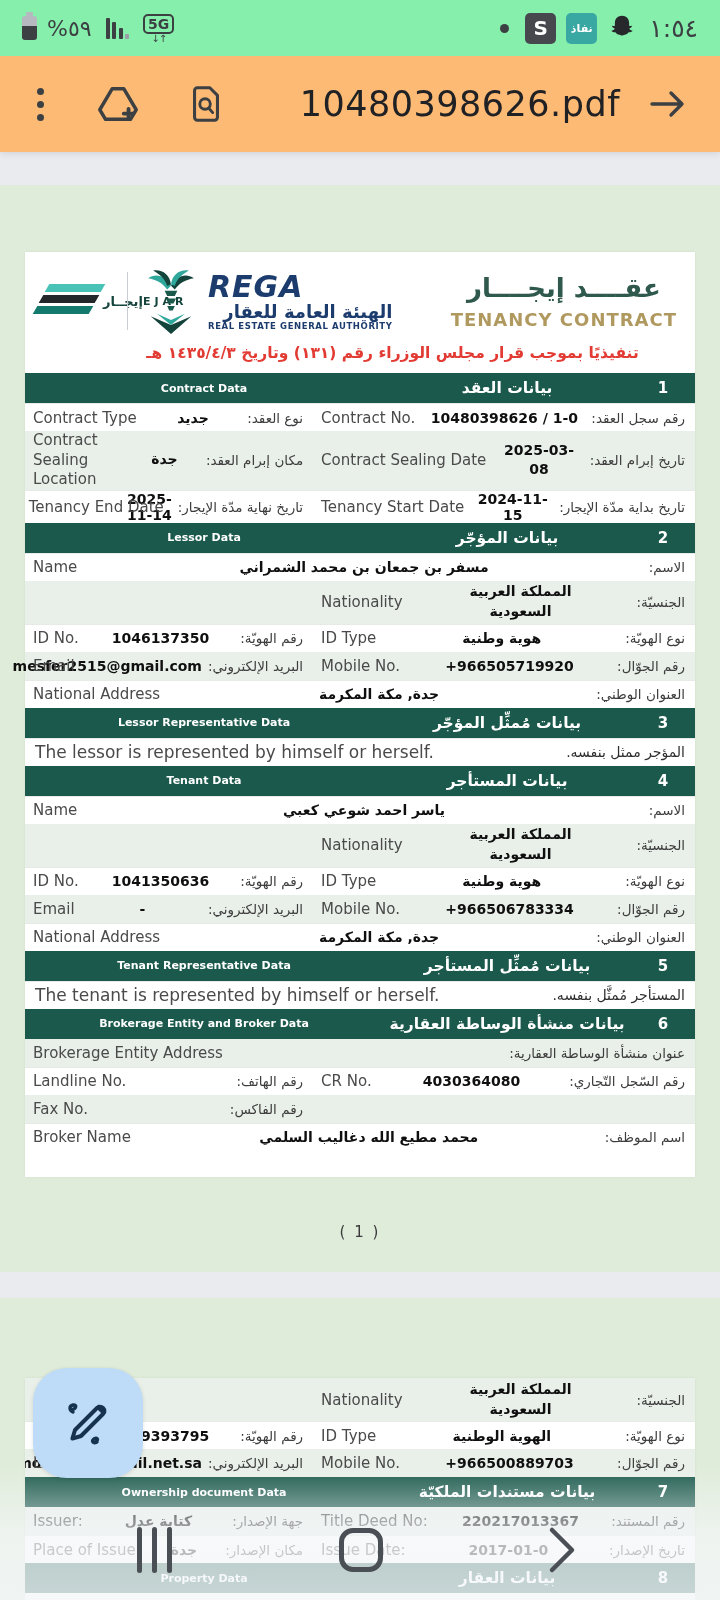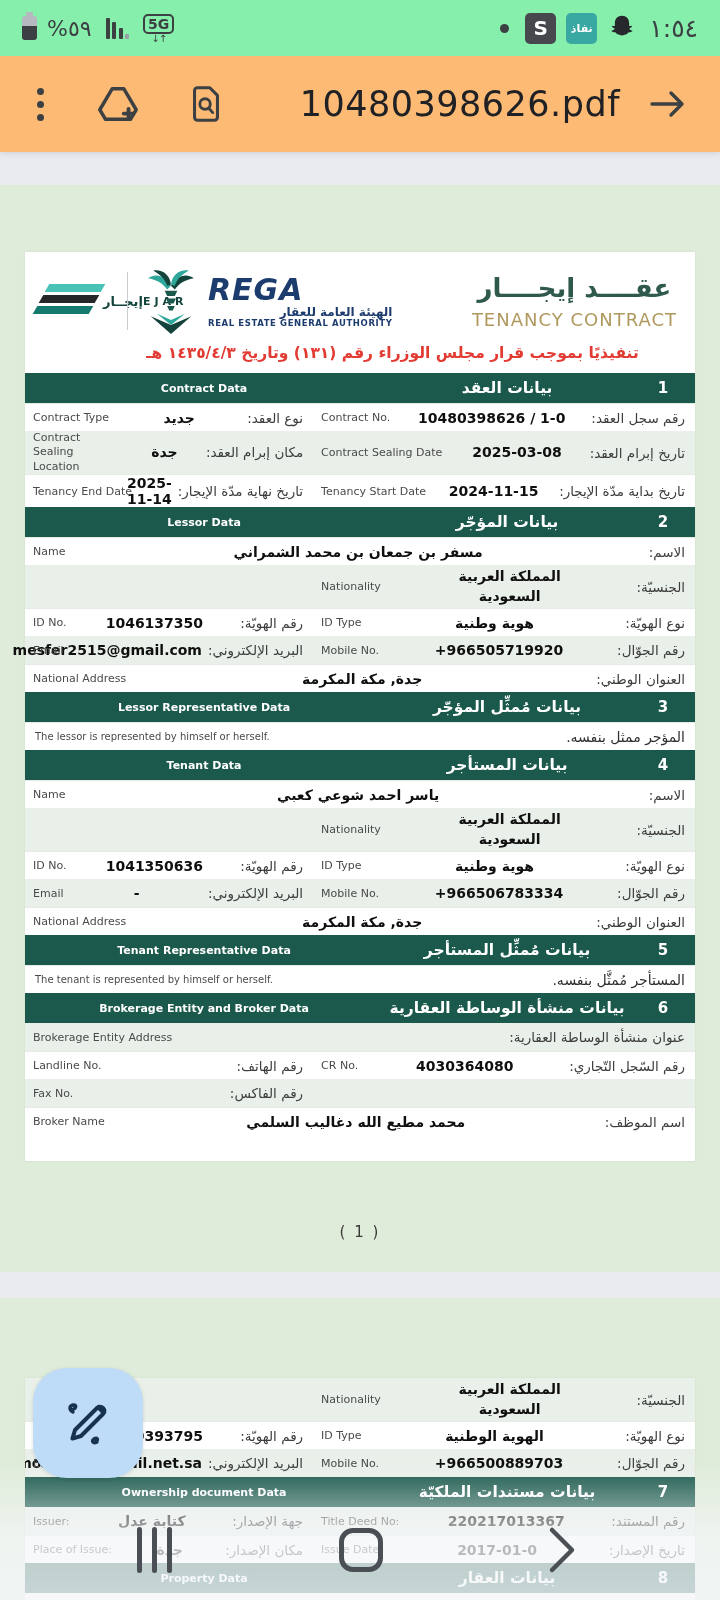--- a/index.html
+++ b/index.html
@@ -65,25 +65,25 @@
   .ejar-stripes i { display:block; width:56px; height:8px; transform:skewX(-30deg); }
   .ejar-stripes i:nth-child(1){ background:#49c2b8; margin-left:12px; }
   .ejar-stripes i:nth-child(2){ background:#23272a; margin-left:6px; }
   .ejar-stripes i:nth-child(3){ background:#157a6e; }
   .ejar-ar { font-size:13px; font-weight:bold; color:#14443c; }
   .ejar-en { font-size:11px; font-weight:bold; letter-spacing:4px; color:#14443c; }
   .vdiv { width:1px; height:58px; background:#c9cdd2; margin:0 12px 0 6px; }
   .rega { display:flex; align-items:center; gap:6px; }
   .rega-text { display:flex; flex-direction:column; line-height:1.05; }
   .rega-name { font-size:30px; font-weight:bold; color:#1d3c6e; letter-spacing:1px; font-style:italic; }
-  .rega-ar { font-size:12px; font-weight:bold; color:#1d3c6e; direction:rtl; }
+  .rega-ar { font-size:18px; font-weight:bold; color:#1d3c6e; direction:rtl; }
   .rega-sub { font-size:8.5px; color:#1d3c6e; letter-spacing:.6px; font-weight:bold; }
   .head-title { margin-left:auto; text-align:center; padding-right:4px; }
   .head-title-ar { font-size:26px; font-weight:bold; color:#2e594c; direction:rtl; white-space:nowrap; }
-  .head-title-en { font-size:18px; color:#b0995f; letter-spacing:1px; margin-top:6px; white-space:nowrap; }
+  .head-title-en { font-size:18px; color:#b0995f; letter-spacing:1px; margin-top:6px; white-space:nowrap;font-weight:bold; }
   .disclaimer { direction:rtl; text-align:center; color:#e23b33; font-weight:bold;
                 font-size:15.5px; line-height:23px; margin:2px 30px 8px 95px; }
 
   
   .sec-header { display:flex; direction:rtl; align-items:center; background:#1a594b;
                 color:#fff; height:30px; font-weight:bold; }
   .sec-num { flex:0 0 64px; text-align:center; font-size:15px; }
   .sec-ar  { flex:0 0 37%; text-align:center; font-size:15.5px; }
   .sec-en  { flex:1; text-align:center; direction:ltr; font-size:11px; }
   .row { display:flex; direction:rtl; align-items:center; min-height:28px;
@@ -91,25 +91,25 @@
   .row.shade { background:#e9efe9; border-top:none; }
   .row.tall { min-height:43px; }
   .cell { display:flex; direction:rtl; align-items:center; min-width:0; }
   .c-right { flex:0 0 57%; }
   .c-left  { flex:1 1 auto; }
   .c-full  { flex:1 1 100%; }
   .ar-label { color:#3d3d3d; font-size:13.5px; padding:0 10px 0 6px; white-space:nowrap; }
   .value { flex:1; text-align:center; font-weight:bold; color:#0f0f0f; font-size:14px; min-width:0; }
   .vtext { display:inline-block; }
   .tall .vtext { max-width:165px; line-height:1.4; }
-  .en-label { color:#4a4a4a; font-size:11px; padding:0 8px 0 8px; white-space:nowrap; direction:ltr; }
+  .en-label { color:#4a4a4a; font-size:15px; padding:0 8px 0 8px; white-space:nowrap; direction:ltr; }
   .tall .c-left .en-label, .tall .c-full .en-label { white-space:normal; max-width:104px; line-height:1.3; }
   .row.note { justify-content:space-between; padding:0 10px; }
   .note-ar { font-size:14px; color:#2e2e2e; }
-  .note-en { font-size:10px; color:#4a4a4a; direction:ltr; }
+  .note-en { font-size:17px; color:#4a4a4a; direction:ltr; }
   .pagenum { text-align:center; margin-top:18px; color:#3a3a3a; font-size:15px; letter-spacing:2px; }
 
   
   .fab { position:absolute; left:33px; top:1368px; width:110px; height:110px; border-radius:34px;
          background:#bedcf7; z-index:30; display:flex; align-items:center; justify-content:center;
          box-shadow:0 1px 4px rgba(0,0,0,.12); }
   .fade { position:absolute; left:0; right:0; bottom:0; height:135px; z-index:20;
           background:linear-gradient(to bottom, rgba(244,246,249,0) 0%,
                      rgba(244,246,249,.72) 55%, rgba(244,246,249,.8) 100%); }
   .navbar { position:absolute; left:0; right:0; bottom:24px; height:52px; z-index:25; }

